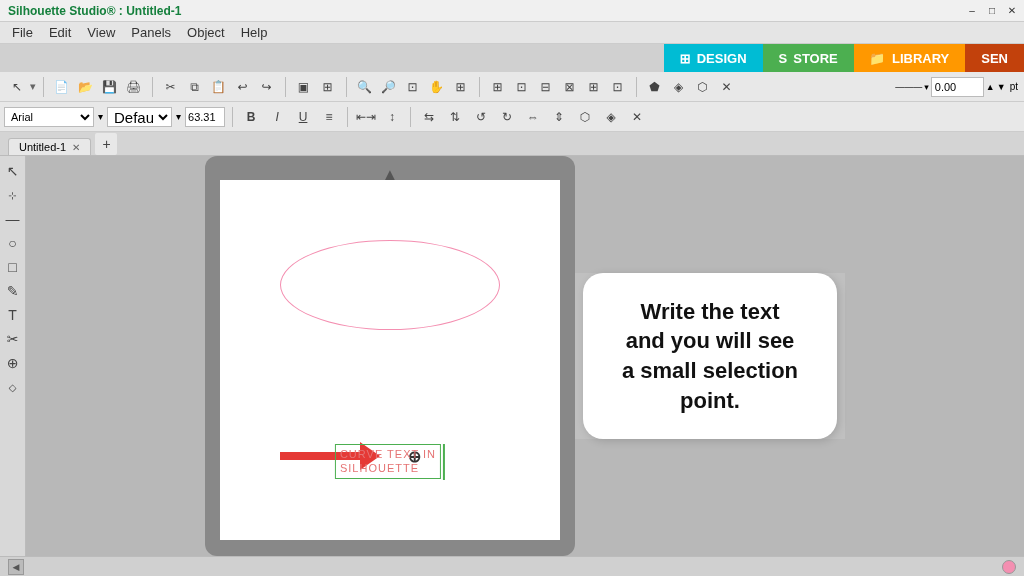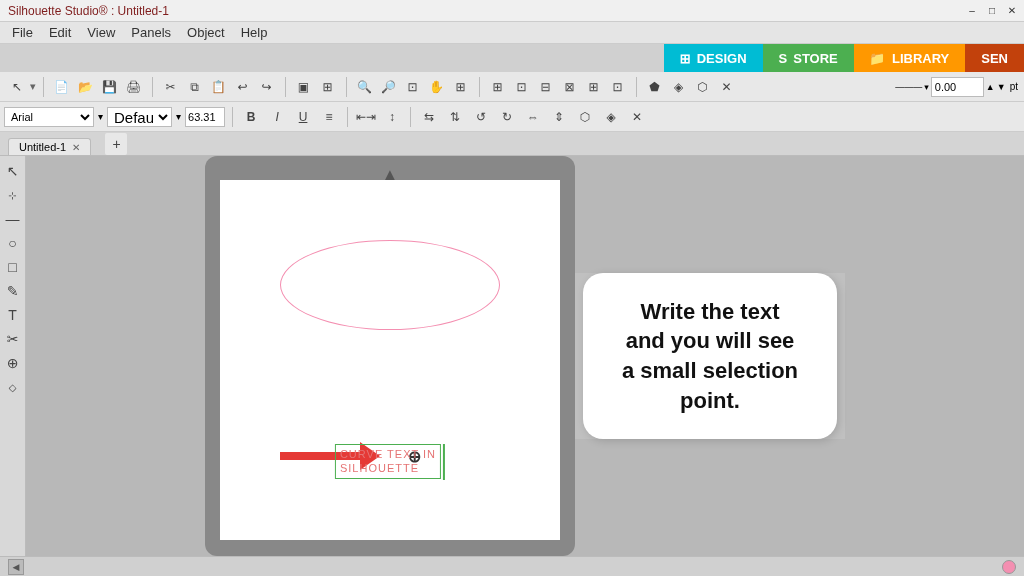--- a/index.html
+++ b/index.html
@@ -18,21 +18,22 @@
       background: #f0f0f0;
       display: flex;
       align-items: center;
       padding: 0 8px;
       font-size: 12px;
       border-bottom: 1px solid #ccc;
       position: relative;
     }
     #titlebar .title {
       font-size: 12px;
-      color: #7f1d1d;
+      color: #15803d;
+      font-weight: bold;
     }
     #titlebar .window-controls {
       position: absolute;
       right: 4px;
       display: flex;
       gap: 4px;
       align-items: center;
     }
     .win-btn {
       width: 16px; height: 16px;
@@ -168,21 +169,20 @@
     }
 
     
     #tabbar {
       height: 24px;
       background: #d4d4d4;
       display: flex;
       align-items: flex-end;
       padding-left: 8px;
       border-bottom: 1px solid #bbb;
-      gap: 10px;
     }
     .doc-tab {
       background: #e8e8e8;
       border: 1px solid #bbb;
       border-bottom: none;
       border-radius: 3px 3px 0 0;
       padding: 2px 10px;
       font-size: 11px;
       cursor: pointer;
       display: flex;

